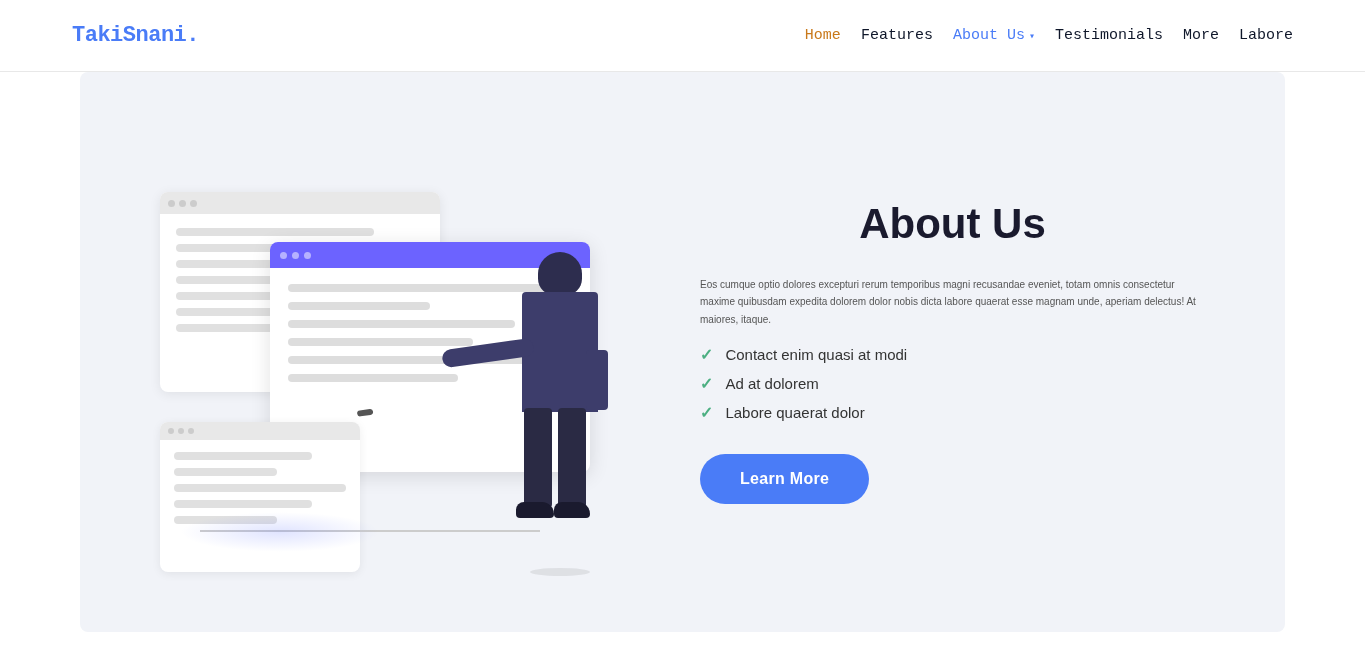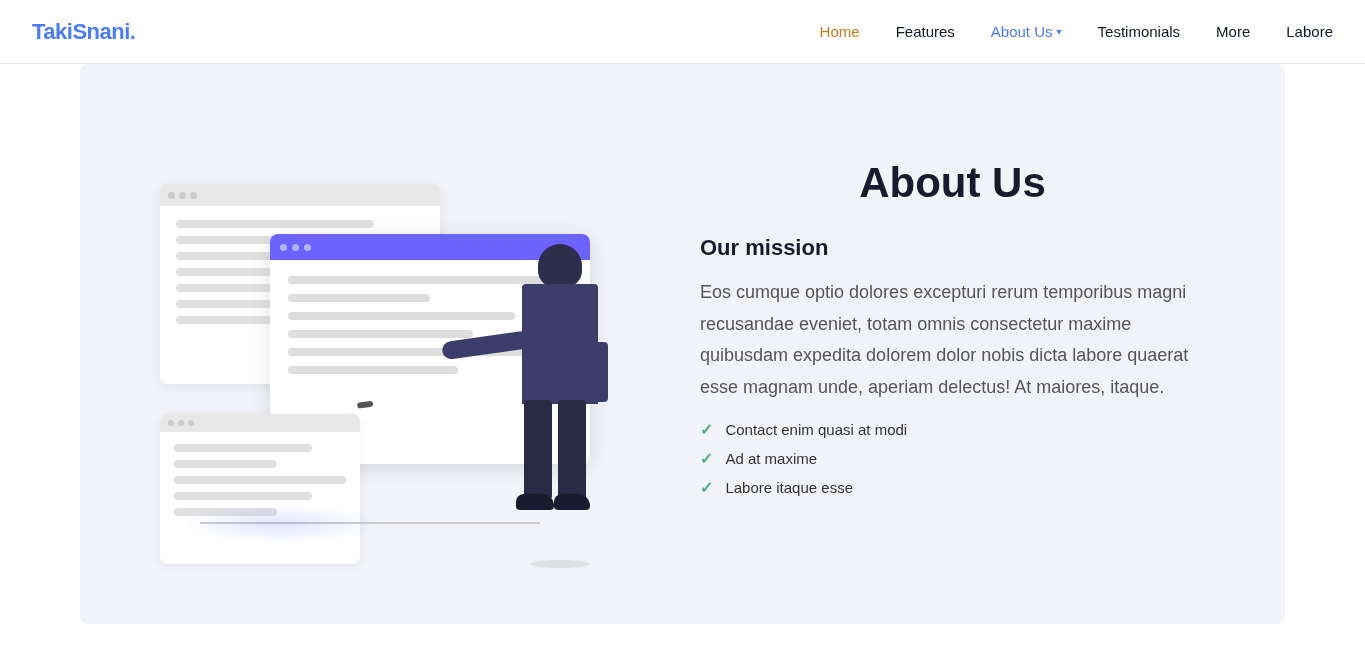--- a/index.html
+++ b/index.html
@@ -3,38 +3,39 @@
   <meta charset="utf-8">
   <style>
     * { margin: 0; padding: 0; box-sizing: border-box; }
     body { font-family: 'Segoe UI', Arial, sans-serif; background: #fff; color: #333; width: 1365px; }
 
     
     header {
       display: flex;
       align-items: center;
       justify-content: space-between;
-      padding: 0 32px;
-      height: 64px;
+      padding: 0 72px;
+      height: 72px;
       border-bottom: 1px solid #e8e8e8;
       background: #fff;
+      font-family: Liberation Mono, monospace;
     }
     .logo {
       font-size: 22px;
       font-weight: 700;
       color: #222;
       letter-spacing: -0.5px;
     }
     .logo span {
       color: #4a7cf7;
     }
     nav {
       display: flex;
       align-items: center;
-      gap: 36px;
+      gap: 20px;
     }
     .nav-link {
       font-size: 15px;
       color: #0f172a;
       text-decoration: none;
       cursor: pointer;
     }
     .nav-link.home {
       color: #c9791a;
     }
@@ -310,21 +311,21 @@
       margin-bottom: 28px;
       text-align: center;
     }
     .mission-title {
       font-size: 22px;
       font-weight: 700;
       color: #1a1a2e;
       margin-bottom: 16px;
     }
     .mission-text {
-      font-size: 18px;
+      font-size: 10px;
       line-height: 1.75;
       color: #555;
       margin-bottom: 17px;
       max-width: 520px;
     }
     .checklist {
       list-style: none;
       margin-bottom: 32px;
       display: flex;
       flex-direction: column;
@@ -460,32 +461,32 @@
       <div class="person-shadow"></div>
     </div>
 
     <div class="ground-line"></div>
 
     <div class="glow"></div>
   </div>
 
   <div class="about-content">
     <h1 class="about-title">About Us</h1>
-    <h2 class="mission-title">Our mission</h2>
     <p class="mission-text">Eos cumque optio dolores excepturi rerum temporibus magni recusandae eveniet, totam omnis consectetur maxime quibusdam expedita dolorem dolor nobis dicta labore quaerat esse magnam unde, aperiam delectus! At maiores, itaque.</p>
     <ul class="checklist">
       <li>
         <span class="check-icon">✓</span>
         <span>Contact enim quasi at modi</span>
       </li>
       <li>
         <span class="check-icon">✓</span>
-        <span>Ad at maxime</span>
+        <span>Ad at dolorem</span>
       </li>
       <li>
         <span class="check-icon">✓</span>
-        <span>Labore itaque esse</span>
+        <span>Labore quaerat dolor</span>
       </li>
     </ul>
+    <button class="learn-more-btn">Learn More</button>
   </div>
 </section>
 
 <div class="our-team-peek">Our Team</div>
 
 </body></html>

